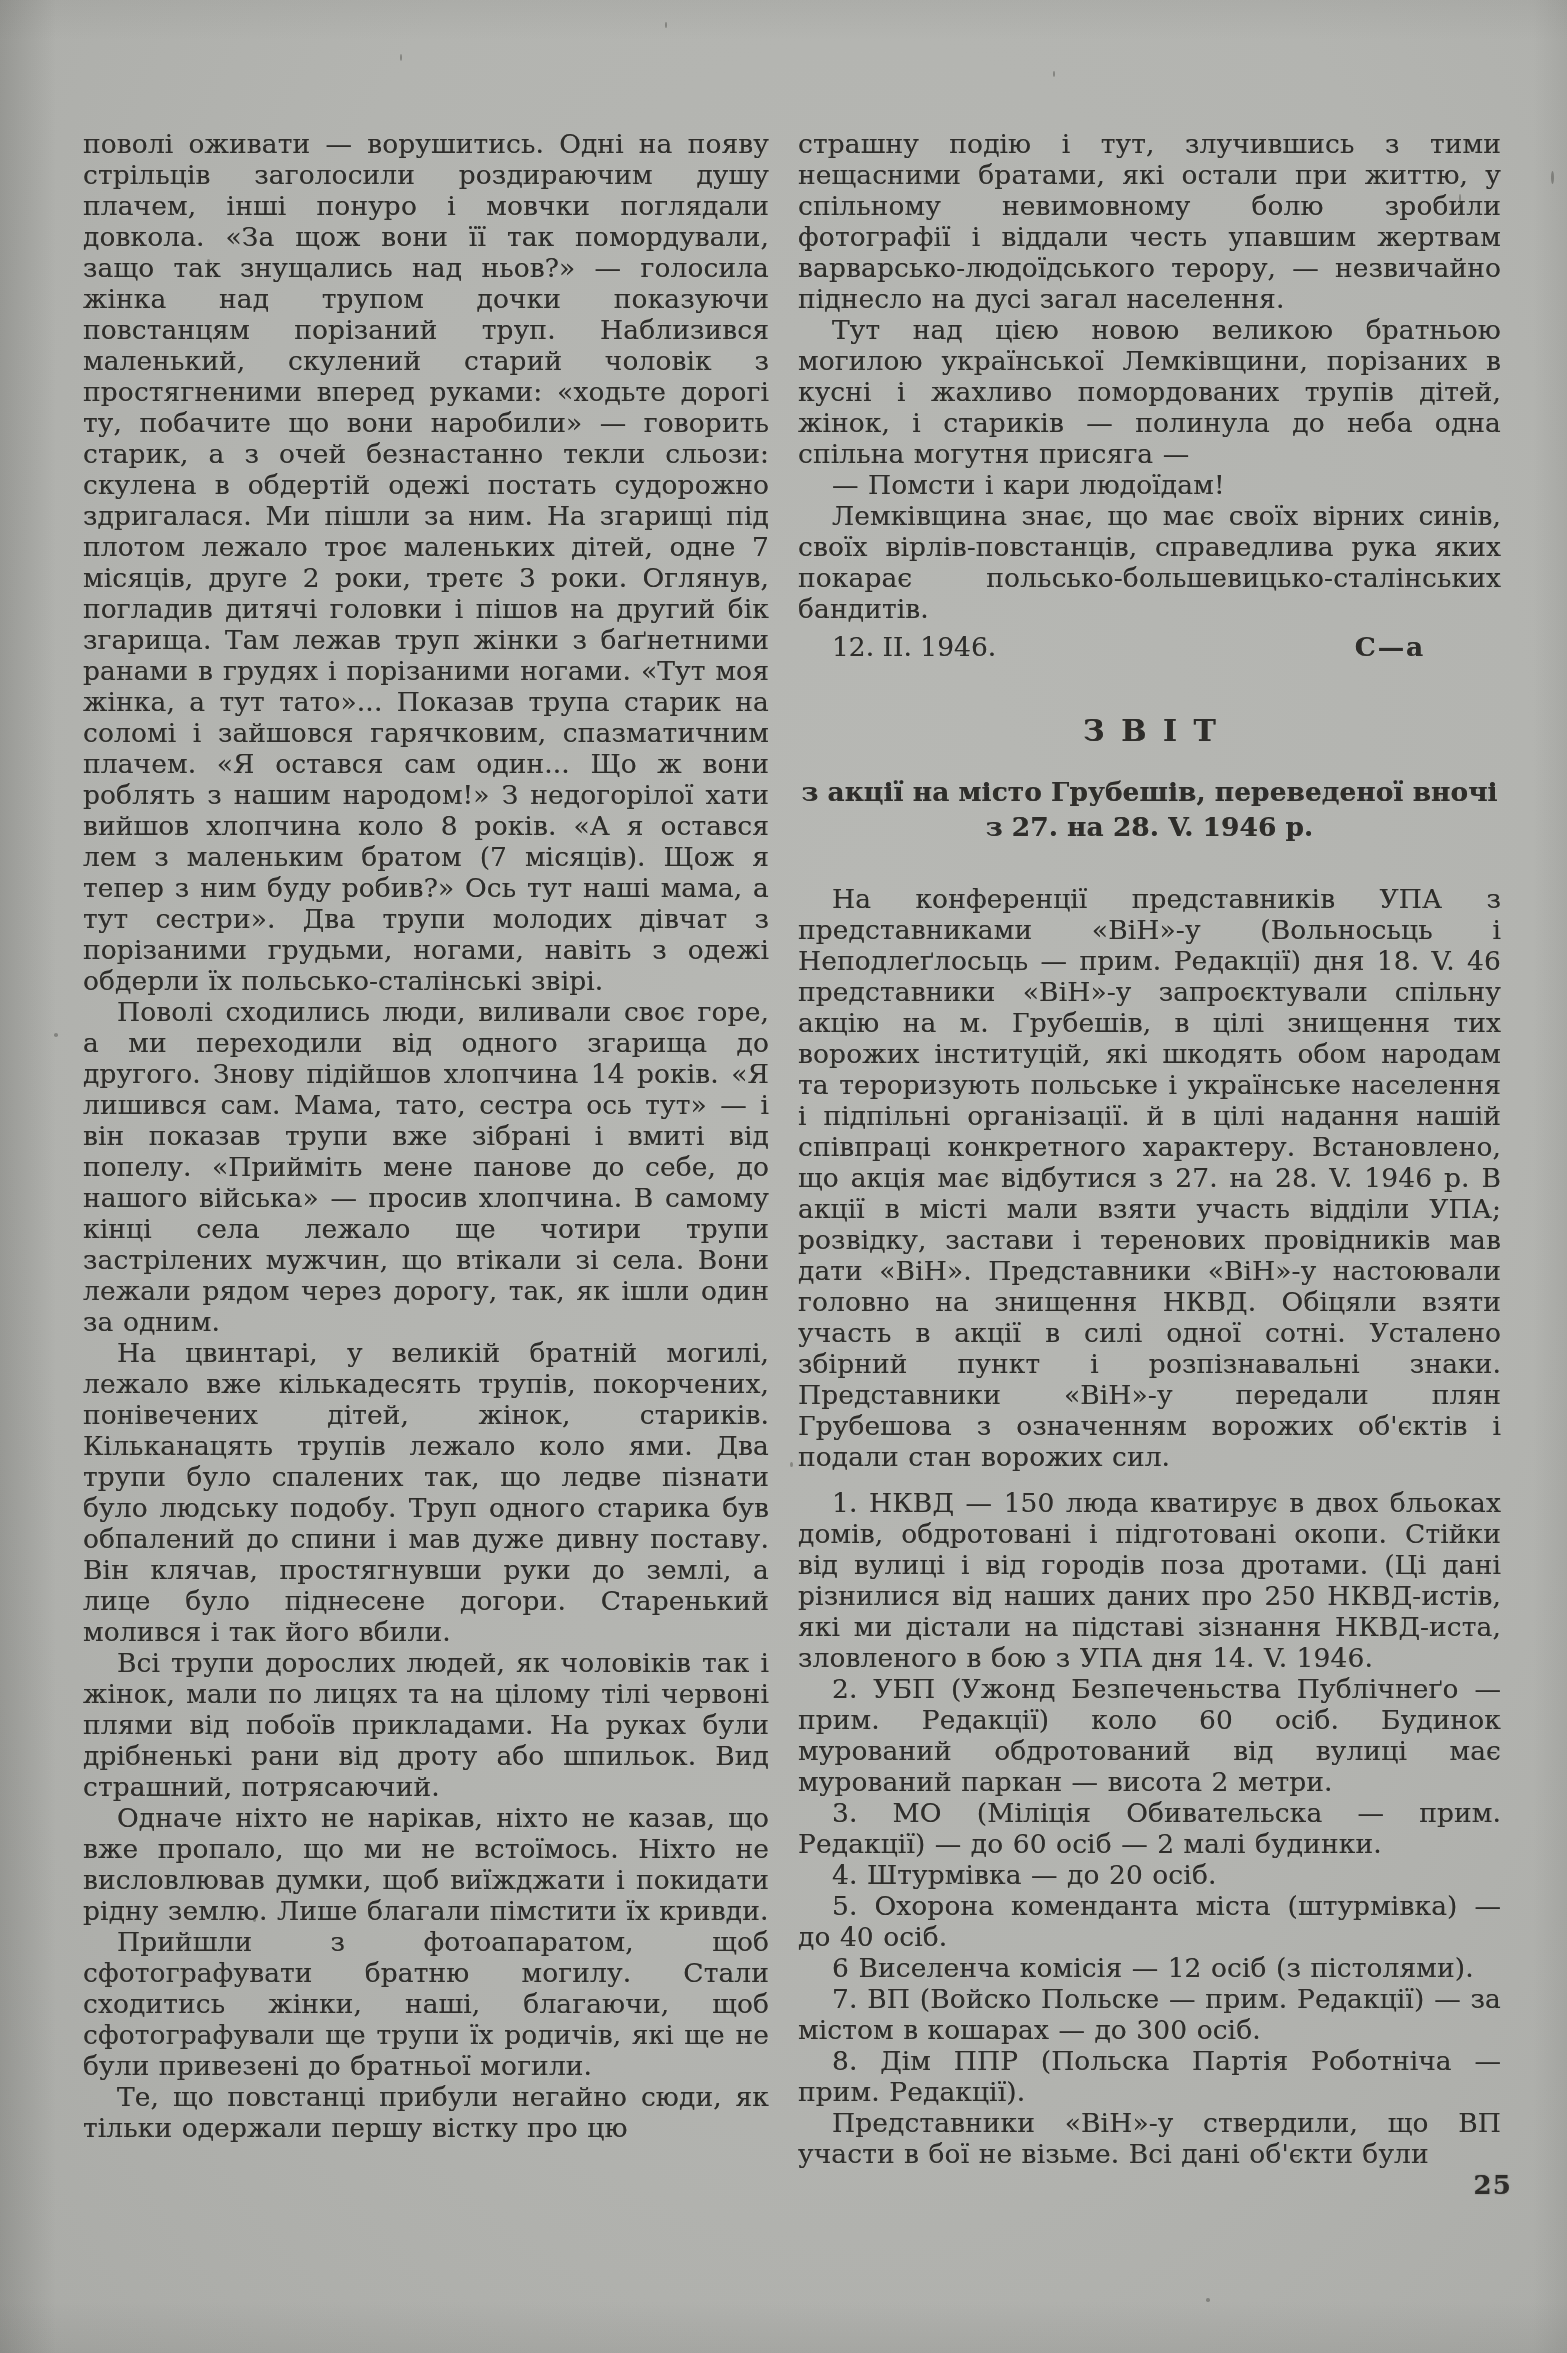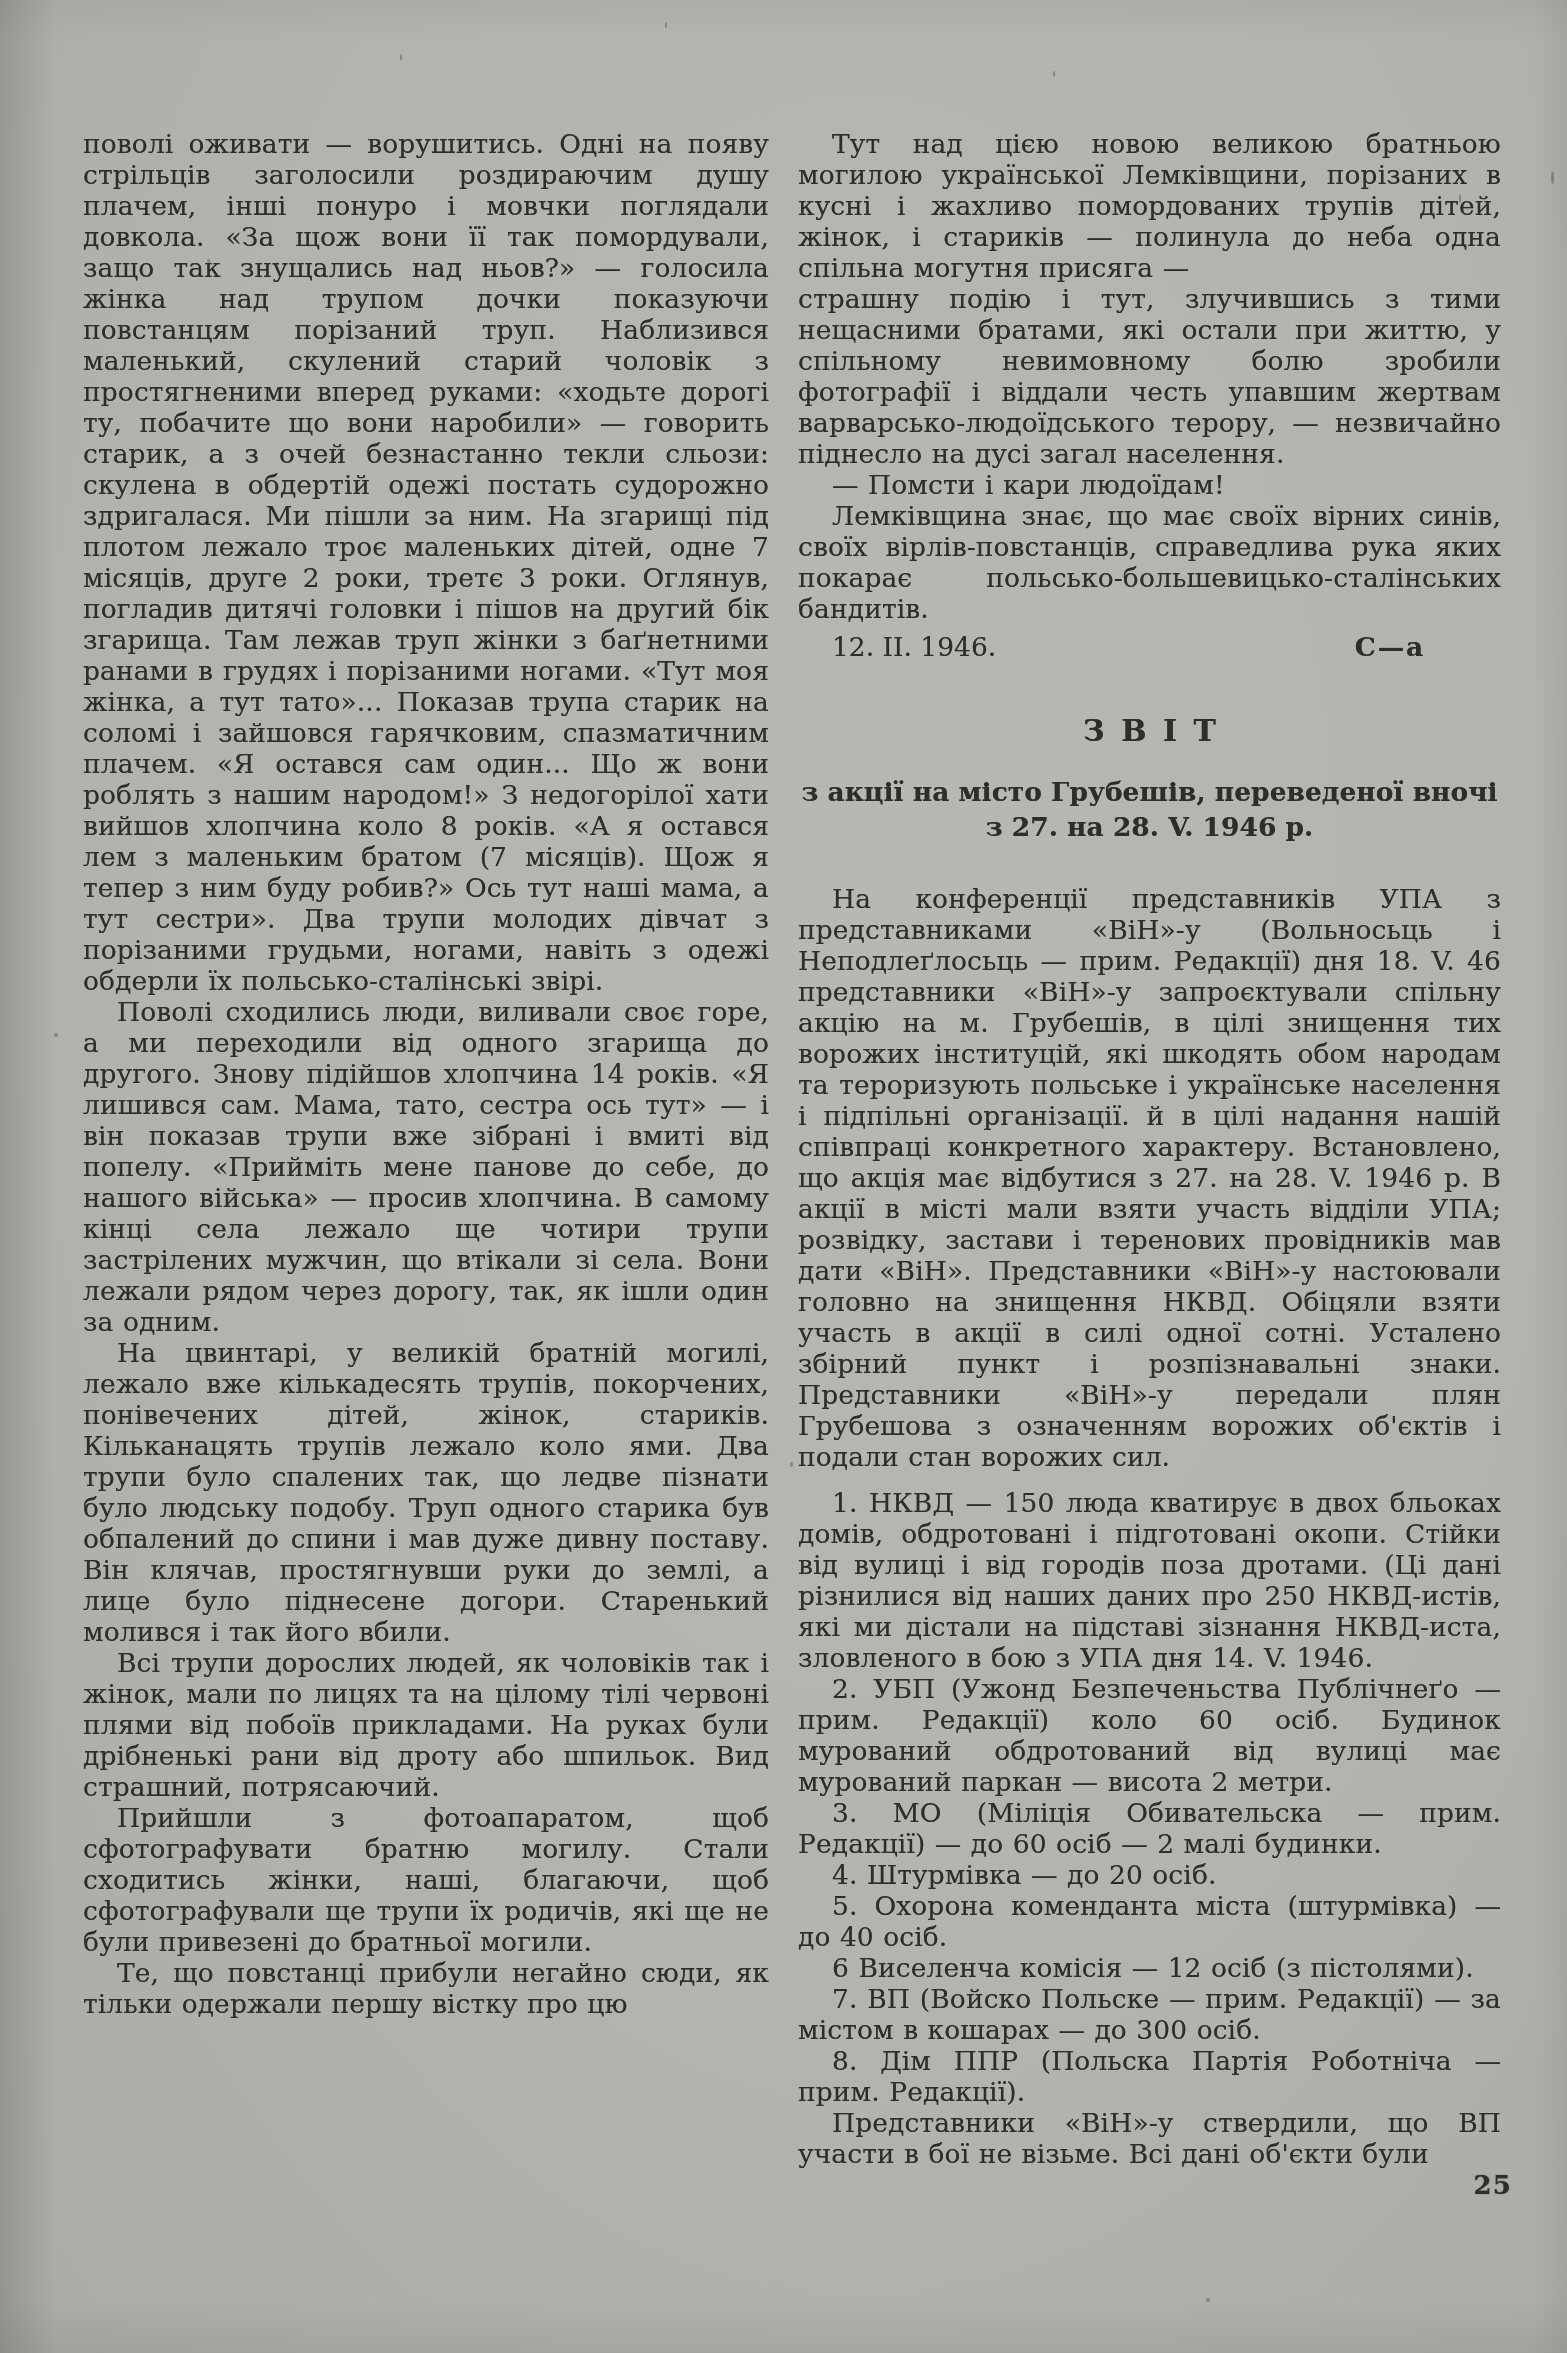--- a/index.html
+++ b/index.html
@@ -89,27 +89,28 @@
   <div class="speck" style="left:790px; top:1462px; width:2.9px;  height:5.3px;"></div>
   <div class="speck" style="left:1551px; top:171px;  width:2.9px;  height:13px;"></div>
   <div class="speck" style="left:253px;  top:1918px; width:2.9px;  height:3.5px;"></div>
   <div class="speck" style="left:1206px; top:2298px; width:3.5px;  height:3.5px;"></div>
 
   <div class="col col-left">
     <p class="par cont">поволі оживати — ворушитись. Одні на появу стрільців заголосили роздираючим душу плачем, інші понуро і мовчки поглядали довкола. «За щож вони її так помордували, защо так знущались над ньов?» — голосила жінка над трупом дочки показуючи повстанцям порізаний труп. Наблизився маленький, скулений старий чоловік з простягненими вперед руками: «ходьте дорогі ту, побачите що вони наробили» — говорить старик, а з очей безнастанно текли сльози: скулена в обдертій одежі постать судорожно здригалася. Ми пішли за ним. На згарищі під плотом лежало троє маленьких дітей, одне 7 місяців, друге 2 роки, третє 3 роки. Оглянув, погладив дитячі головки і пішов на другий бік згарища. Там лежав труп жінки з баґнетними ранами в грудях і порізаними ногами. «Тут моя жінка, а тут тато»... Показав трупа старик на соломі і зайшовся гарячковим, спазматичним плачем. «Я остався сам один... Що ж вони роблять з нашим народом!» З недогорілої хати вийшов хлопчина коло 8 років. «А я остався лем з маленьким братом (7 місяців). Щож я тепер з ним буду робив?» Ось тут наші мама, а тут сестри». Два трупи молодих дівчат з порізаними грудьми, ногами, навіть з одежі обдерли їх польсько-сталінські звірі.</p>
     <p class="par">Поволі сходились люди, виливали своє горе, а ми переходили від одного згарища до другого. Знову підійшов хлопчина 14 років. «Я лишився сам. Мама, тато, сестра ось тут» — і він показав трупи вже зібрані і вмиті від попелу. «Прийміть мене панове до себе, до нашого війська» — просив хлопчина. В самому кінці села лежало ще чотири трупи застрілених мужчин, що втікали зі села. Вони лежали рядом через дорогу, так, як ішли один за одним.</p>
     <p class="par">На цвинтарі, у великій братній могилі, лежало вже кількадесять трупів, покорчених, понівечених дітей, жінок, стариків. Кільканацять трупів лежало коло ями. Два трупи було спалених так, що ледве пізнати було людську подобу. Труп одного старика був обпалений до спини і мав дуже дивну поставу. Він клячав, простягнувши руки до землі, а лице було піднесене догори. Старенький молився і так його вбили.</p>
     <p class="par">Всі трупи дорослих людей, як чоловіків так і жінок, мали по лицях та на цілому тілі червоні плями від побоїв прикладами. На руках були дрібненькі рани від дроту або шпильок. Вид страшний, потрясаючий.</p>
+    <p class="par">Одначе ніхто не нарікав, ніхто не казав, що вже пропало, що ми не встоїмось. Ніхто не висловлював думки, щоб виїжджати і покидати рідну землю. Лише благали пімстити їх кривди.</p>
     <p class="par">Прийшли з фотоапаратом, щоб сфотографувати братню могилу. Стали сходитись жінки, наші, благаючи, щоб сфотографували ще трупи їх родичів, які ще не були привезені до братньої могили.</p>
     <p class="par">Те, що повстанці прибули негайно сюди, як тільки одержали першу вістку про цю</p>
   </div>
 
   <div class="col col-right">
+    <p class="par cont">страшну подію і тут, злучившись з тими нещасними братами, які остали при життю, у спільному невимовному болю зробили фотографії і віддали честь упавшим жертвам варварсько-людоїдського терору, — незвичайно піднесло на дусі загал населення.</p>
     <p class="par">Тут над цією новою великою братньою могилою української Лемківщини, порізаних в кусні і жахливо помордованих трупів дітей, жінок, і стариків — полинула до неба одна спільна могутня присяга —</p>
-    <p class="par cont">страшну подію і тут, злучившись з тими нещасними братами, які остали при життю, у спільному невимовному болю зробили фотографії і віддали честь упавшим жертвам варварсько-людоїдського терору, — незвичайно піднесло на дусі загал населення.</p>
     <p class="par">— Помсти і кари людоїдам!</p>
     <p class="par">Лемківщина знає, що має своїх вірних синів, своїх вірлів-повстанців, справедлива рука яких покарає польсько-большевицько-сталінських бандитів.</p>
 
     <div class="dateline">
       <span>12. II. 1946.</span>
       <span class="sig">С—а</span>
     </div>
 
     <h1 class="report-title">ЗВІТ</h1>
     <div class="report-subtitle">з акції на місто Грубешів, переведеної вночі</div>

